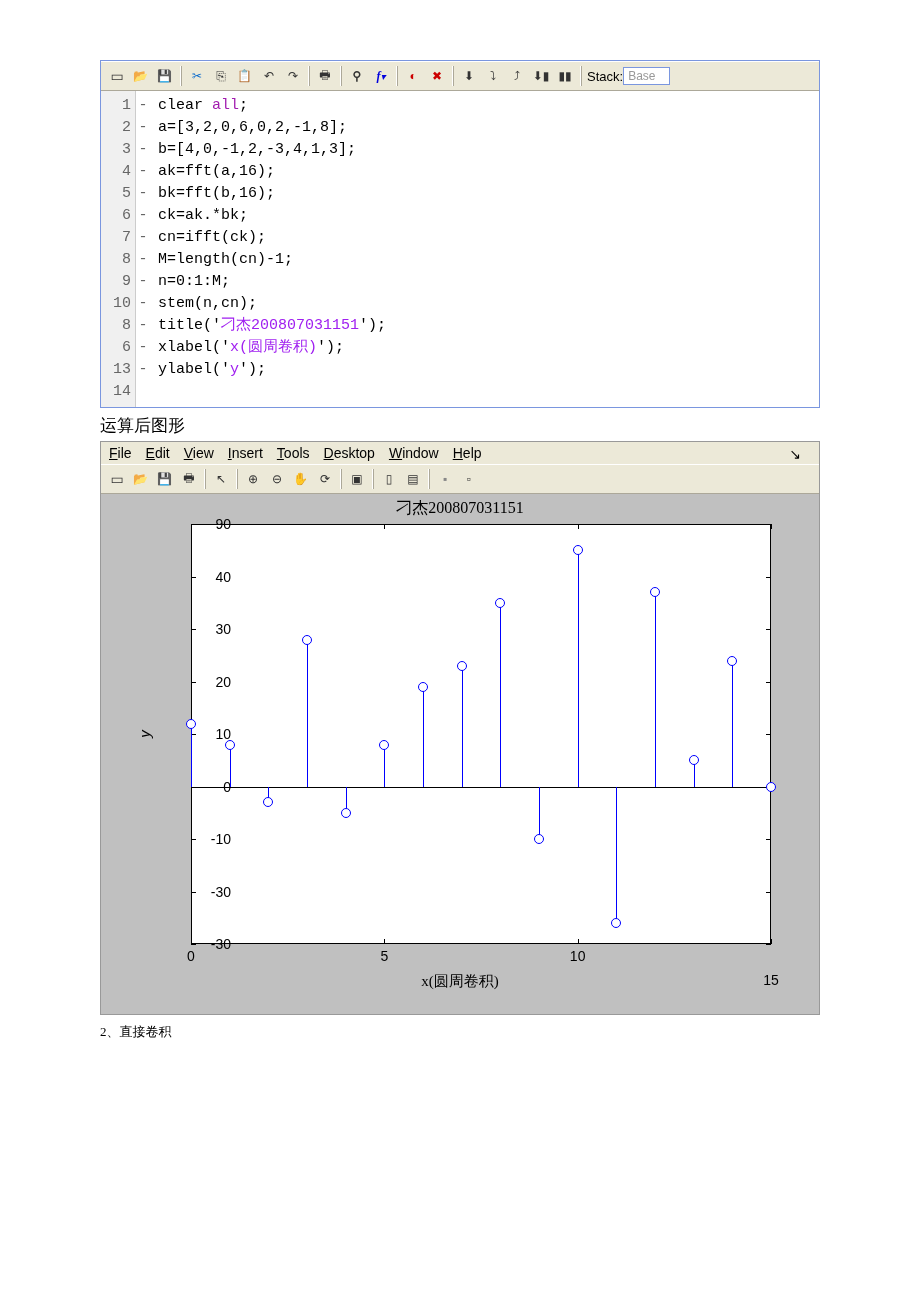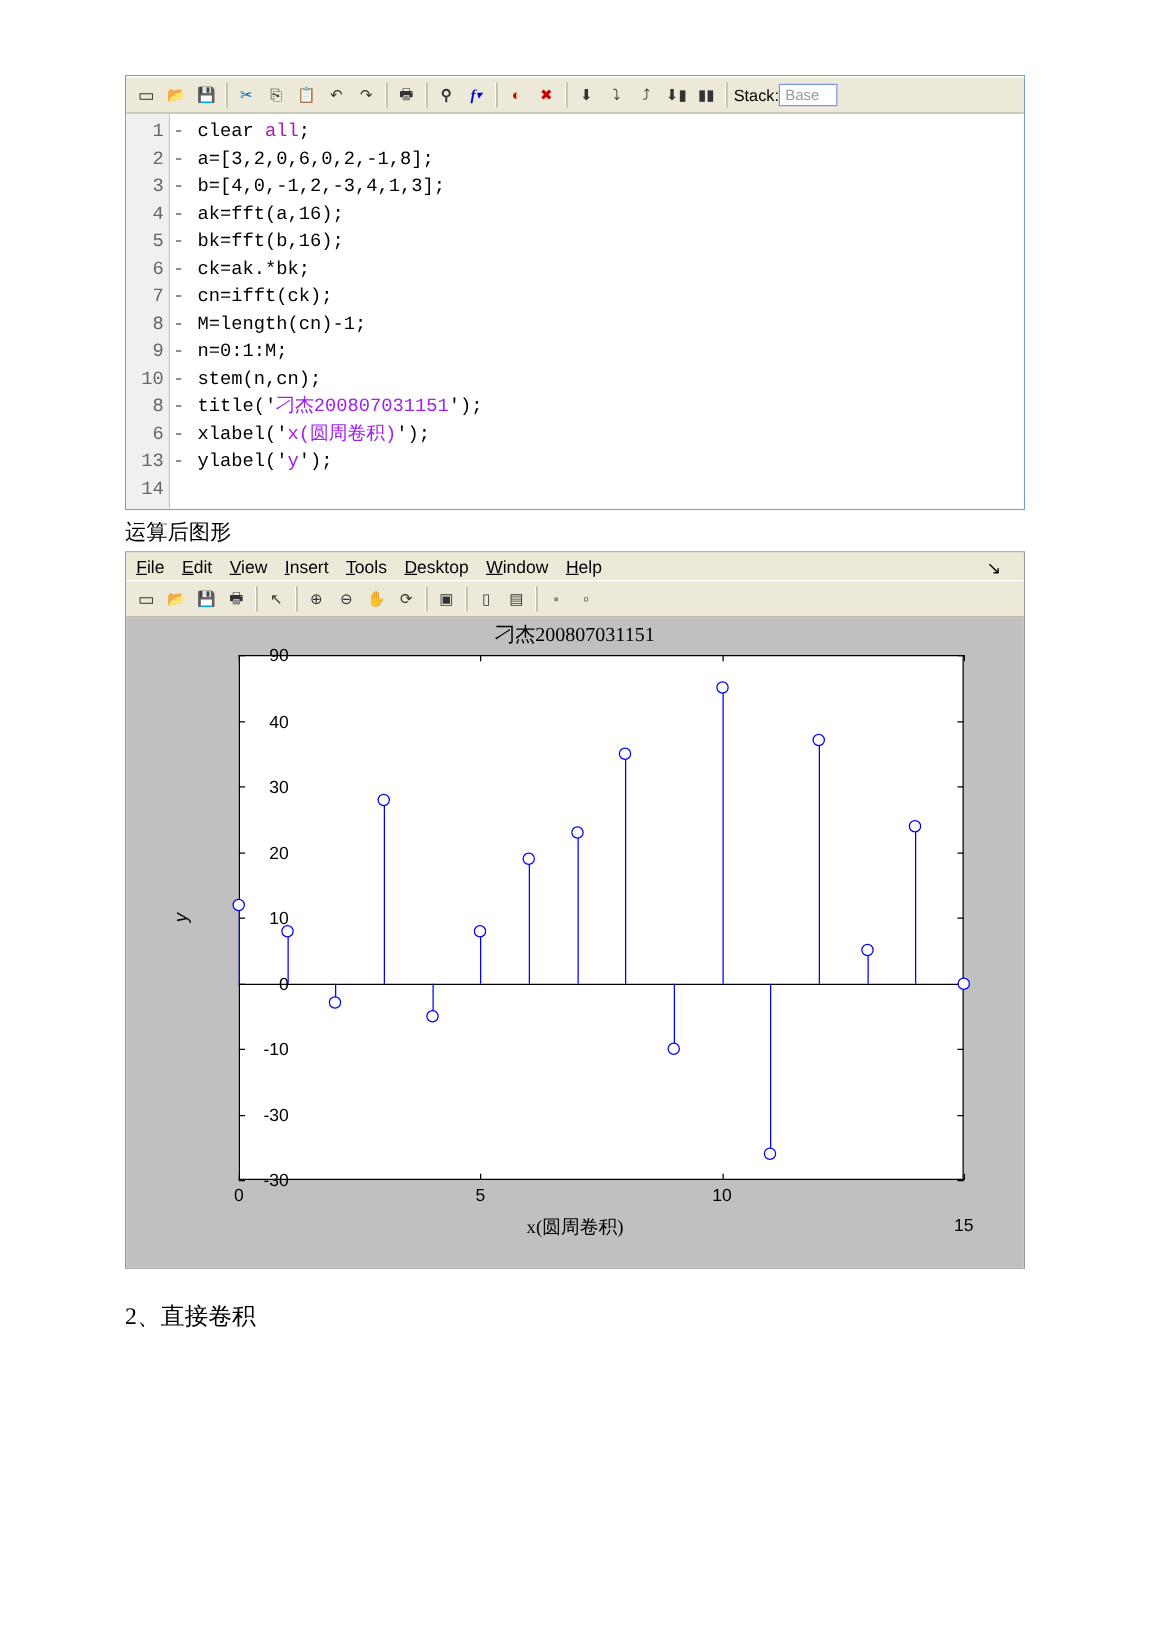--- a/index.html
+++ b/index.html
@@ -33,21 +33,21 @@
   .ax-border-b{position:absolute;left:0;right:0;bottom:0;height:1px;background:#000}
   .ytl{position:absolute;right:588px;font-size:14px;transform:translateY(-50%);font-family:Arial}
   .xtl{position:absolute;font-size:14px;transform:translateX(-50%);font-family:Arial}
   .ytk{position:absolute;width:5px;height:1px;background:#000}
   .xtk{position:absolute;width:1px;height:5px;background:#000}
   .ch-title{position:absolute;left:50%;transform:translateX(-50%);top:4px;font-size:16px;font-family:"SimSun"}
   .xlab{position:absolute;left:50%;transform:translateX(-50%);font-size:15px;font-family:"SimSun"}
   .ylab{position:absolute;font-size:15px;transform:translateY(-50%) rotate(-90deg);font-family:Arial;font-style:italic}
   .stem-line{position:absolute;width:1px;background:#00f}
   .stem-mark{position:absolute;width:8px;height:8px;border:1px solid #00f;border-radius:50%;background:#fff;transform:translate(-50%,-50%)}
-  .sec-head{font-size:19px;padding:25px 0;font-family:"SimSun"}
+  .sec-head{font-size:13px;padding:8px 0;font-family:"SimSun"}
   .tb-ico{font-family:Arial;font-size:14px}
   .right-bubble{position:absolute;right:4px;top:4px;font-size:14px}
 </style>
 </head>
 <body>
 
 <div class="page">
 
   <div class="win">
     <div class="tool-bar">

